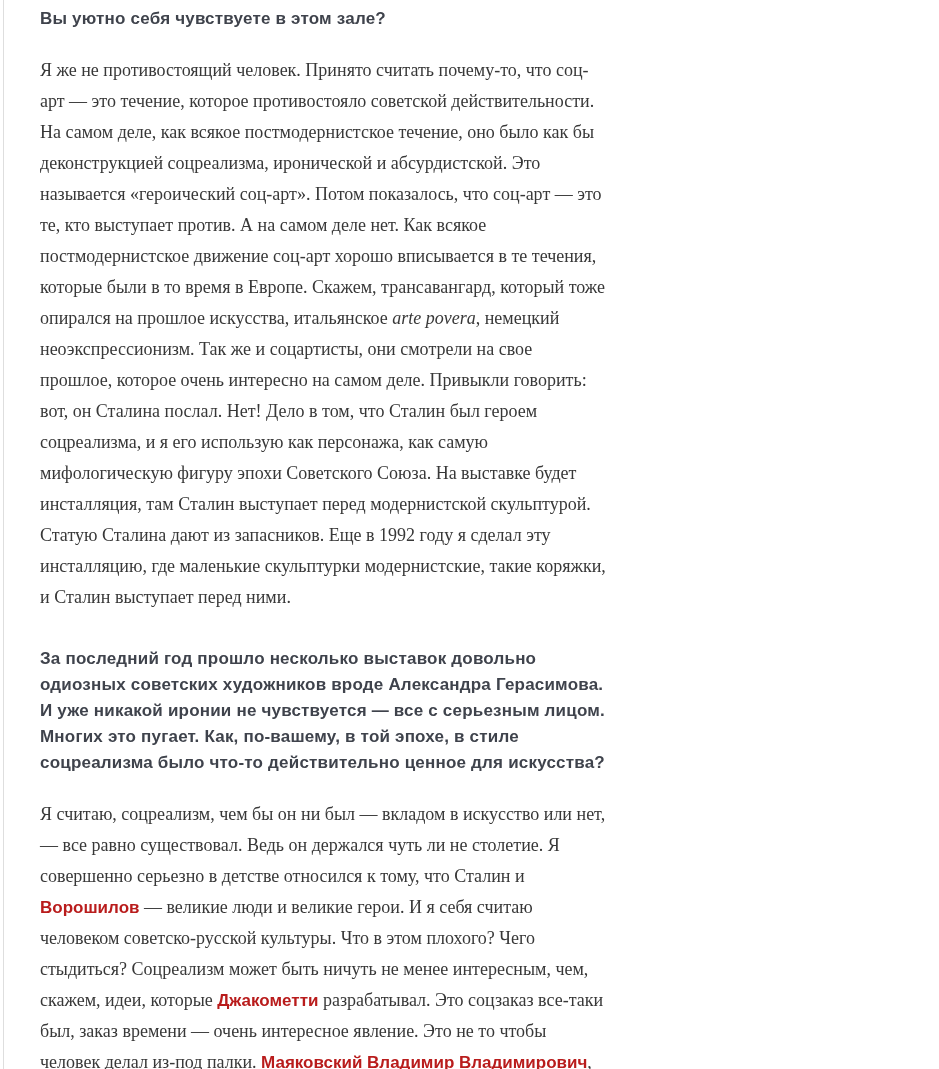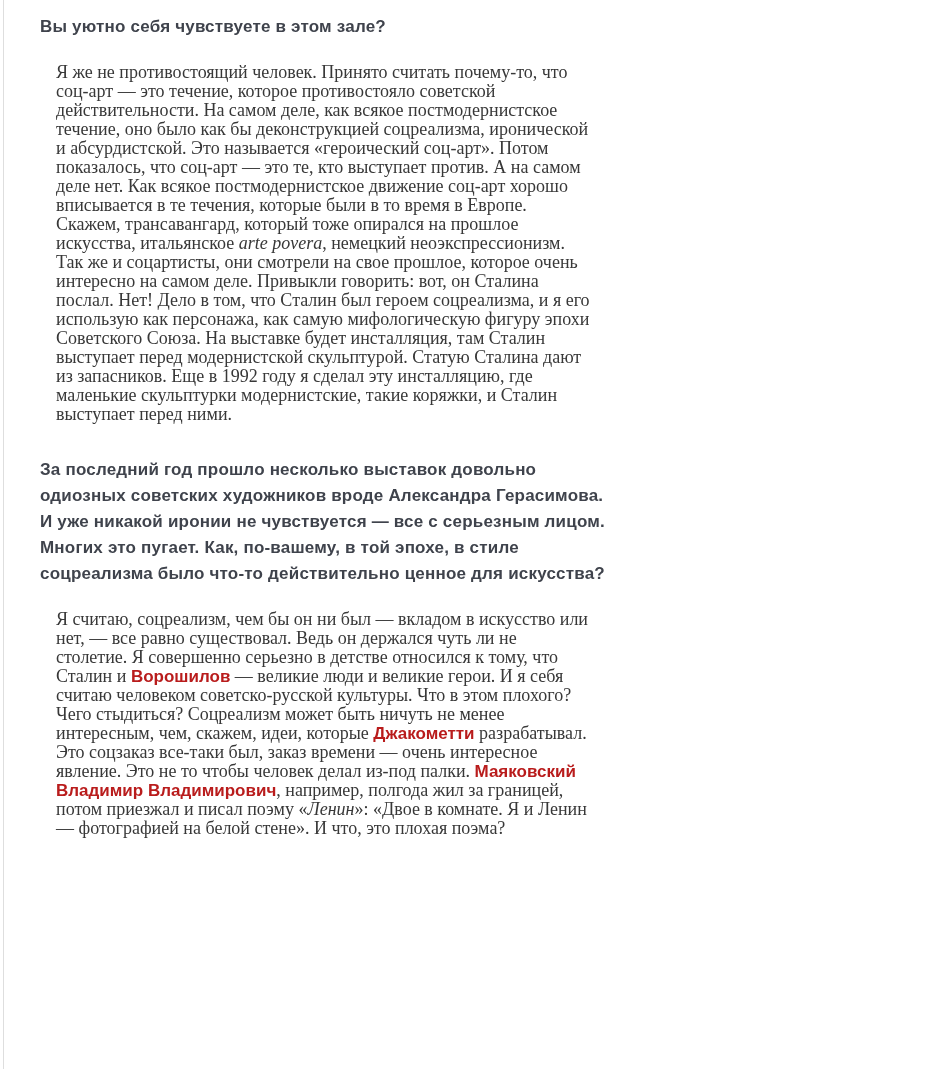--- a/index.html
+++ b/index.html
@@ -35,26 +35,26 @@
   h2.question {
     margin: 33px 0 23px 0;
     font-family: "Liberation Sans", "DejaVu Sans", sans-serif;
     font-weight: 700;
     font-size: 17px;
     line-height: 26px;
     letter-spacing: 0.2px;
     color: #3f434c;
   }
   h2.question:first-child {
-    margin-top: 8px;
+    margin-top: 0;
   }
   p.answer {
-    margin: 16px;
+    margin: 0;
     font-size: 18px;
-    line-height: 19px;
+    line-height: 31px;
     color: #383838;
   }
   .seg-normal { font-style: normal; }
   .seg-italic { font-style: italic; }
   .seg-bold {
     font-family: "Liberation Sans", "DejaVu Sans", sans-serif;
     font-weight: 700;
     font-size: 17px;
     color: #b91c1c;
   }

